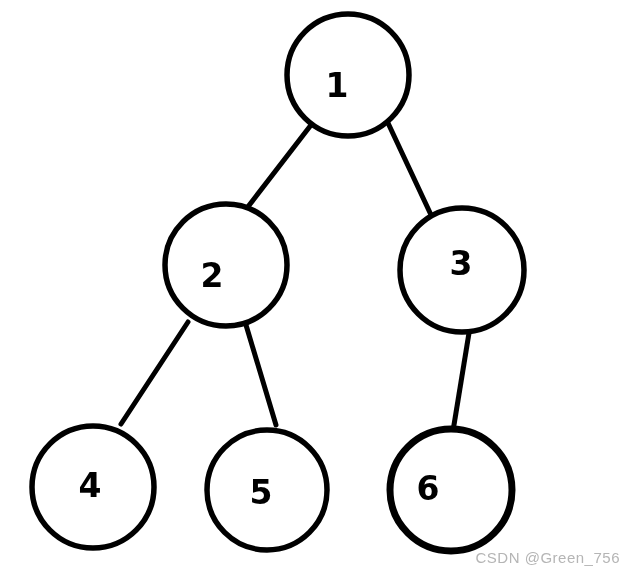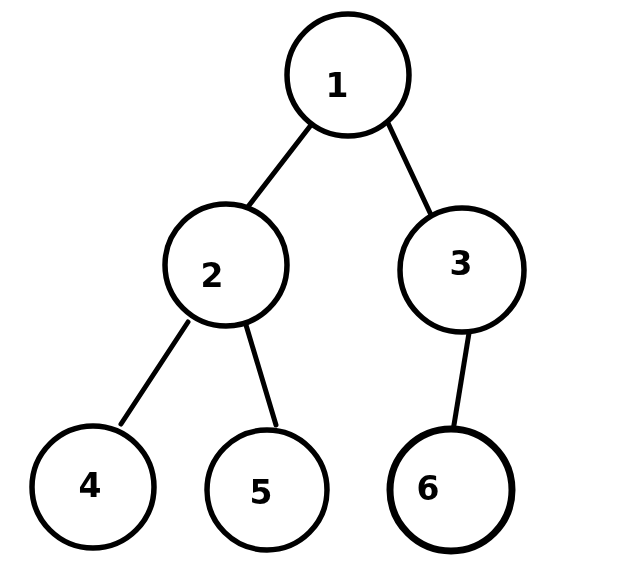--- a/index.html
+++ b/index.html
@@ -41,13 +41,14 @@
       <text x="212" y="275" text-anchor="middle" dominant-baseline="central" fill="#000000" font-size="33" font-weight="bold" font-family="&quot;DejaVu Sans&quot;,&quot;Liberation Sans&quot;,sans-serif">2</text>
       <circle cx="462" cy="270" r="62" fill="#ffffff" stroke="#000000" stroke-width="5.5"></circle>
       <text x="461" y="263" text-anchor="middle" dominant-baseline="central" fill="#000000" font-size="33" font-weight="bold" font-family="&quot;DejaVu Sans&quot;,&quot;Liberation Sans&quot;,sans-serif">3</text>
       <circle cx="93" cy="487" r="61" fill="#ffffff" stroke="#000000" stroke-width="5.5"></circle>
       <text x="90" y="485" text-anchor="middle" dominant-baseline="central" fill="#000000" font-size="33" font-weight="bold" font-family="&quot;DejaVu Sans&quot;,&quot;Liberation Sans&quot;,sans-serif">4</text>
       <circle cx="267" cy="490" r="60" fill="#ffffff" stroke="#000000" stroke-width="5.5"></circle>
       <text x="261" y="492" text-anchor="middle" dominant-baseline="central" fill="#000000" font-size="33" font-weight="bold" font-family="&quot;DejaVu Sans&quot;,&quot;Liberation Sans&quot;,sans-serif">5</text>
       <circle cx="451" cy="490" r="61" fill="#ffffff" stroke="#000000" stroke-width="7"></circle>
       <text x="428" y="488" text-anchor="middle" dominant-baseline="central" fill="#000000" font-size="33" font-weight="bold" font-family="&quot;DejaVu Sans&quot;,&quot;Liberation Sans&quot;,sans-serif">6</text>
     </svg>
+  <div class="watermark" style="color: rgb(181, 181, 181);">CSDN @Green_756</div>
 </div>
 
 </body></html>

